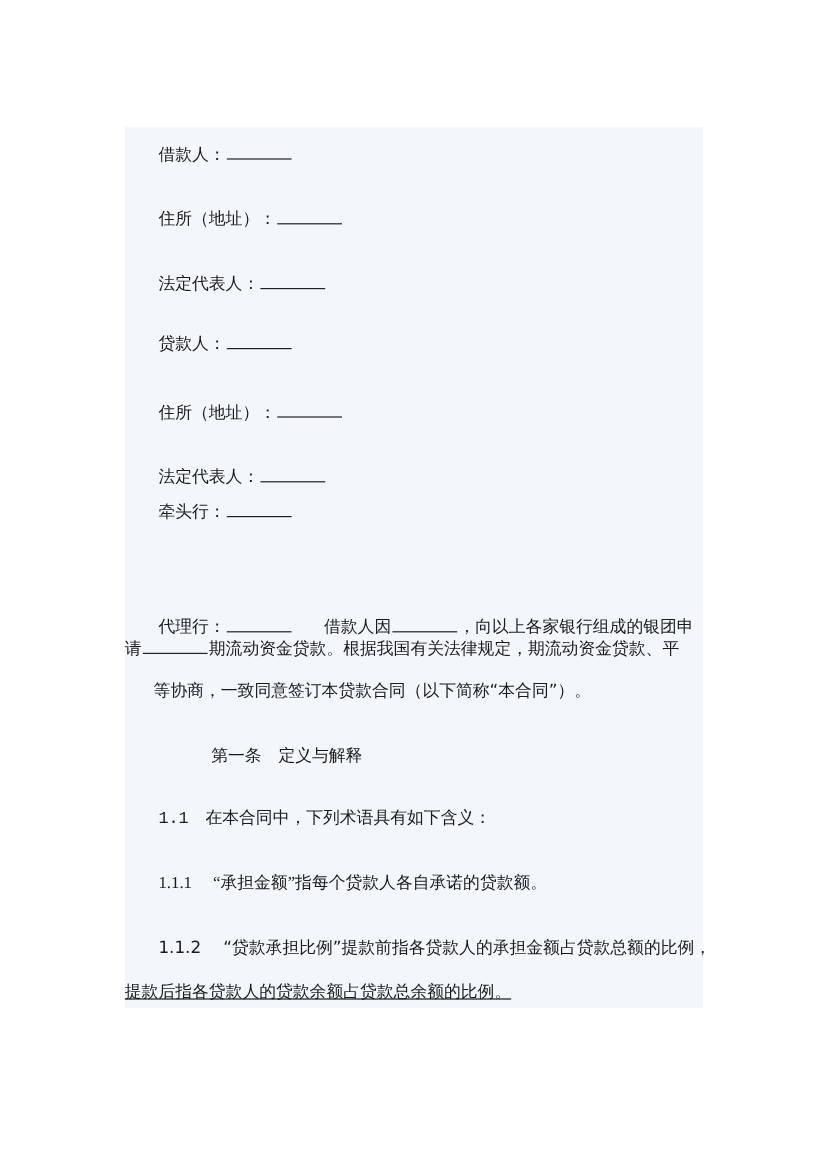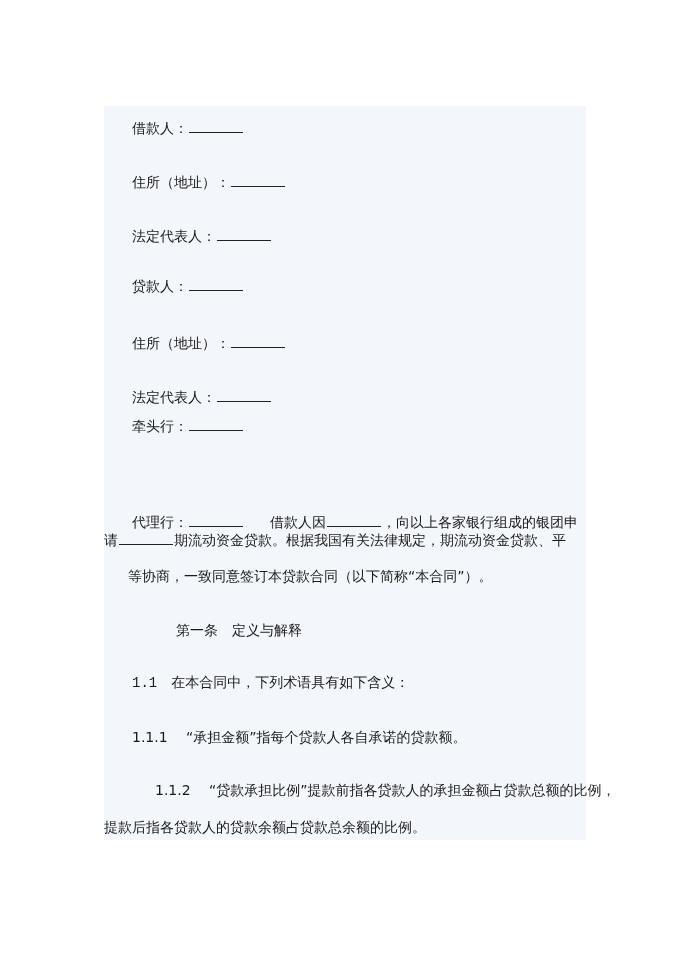--- a/index.html
+++ b/index.html
@@ -29,15 +29,15 @@
 <div class="line" style="left:132px;top:333px;"><span>住所（地址）：</span><span class="blank"></span></div>
 <div class="line" style="left:132px;top:387px;"><span>法定代表人：</span><span class="blank"></span></div>
 <div class="line" style="left:132px;top:416px;"><span>牵头行：</span><span class="blank"></span></div>
 
 <div class="line" style="left:132px;top:512px;"><span>代理行：</span><span class="blank"></span><span style="display:inline-block;width:26px;"></span><span>借款人因</span><span class="blank"></span><span>，向以上各家银行组成的银团申</span></div>
 <div class="line" style="left:104px;top:530px;"><span>请</span><span class="blank"></span><span>期流动资金贷款。根据我国有关法律规定，期流动资金贷款、平</span></div>
 <div class="line" style="left:104px;top:566px;margin-left:24px;">等协商，一致同意签订本贷款合同（以下简称“本合同”）。</div>
 
 <div class="line" style="left:132px;top:620px;margin-left:44px;">第一条　定义与解释</div>
 <div class="line" style="left:132px;top:673px;font-family:Liberation Mono, monospace;">1.1　在本合同中，下列术语具有如下含义：</div>
-<div class="line" style="left:132px;top:727px;">1.1.1　 “承担金额”指每个贷款人各自承诺的贷款额。</div>
-<div class="line" style="left:132px;top:780px;margin-left:23px;">1.1.2　 “贷款承担比例”提款前指各贷款人的承担金额占贷款总额的比例，</div>
-<div class="line" style="left:104px;top:817px;">提款后指各贷款人的贷款余额占贷款总余额的比例。</div>
+<div class="line" style="left:132px;top:727px;font-family:Liberation Serif, serif;">1.1.1　 “承担金额”指每个贷款人各自承诺的贷款额。</div>
+<div class="line" style="left:132px;top:780px;">1.1.2　 “贷款承担比例”提款前指各贷款人的承担金额占贷款总额的比例，</div>
+<div class="line" style="left:104px;top:817px;text-decoration:underline;">提款后指各贷款人的贷款余额占贷款总余额的比例。</div>
 
 </body></html>

